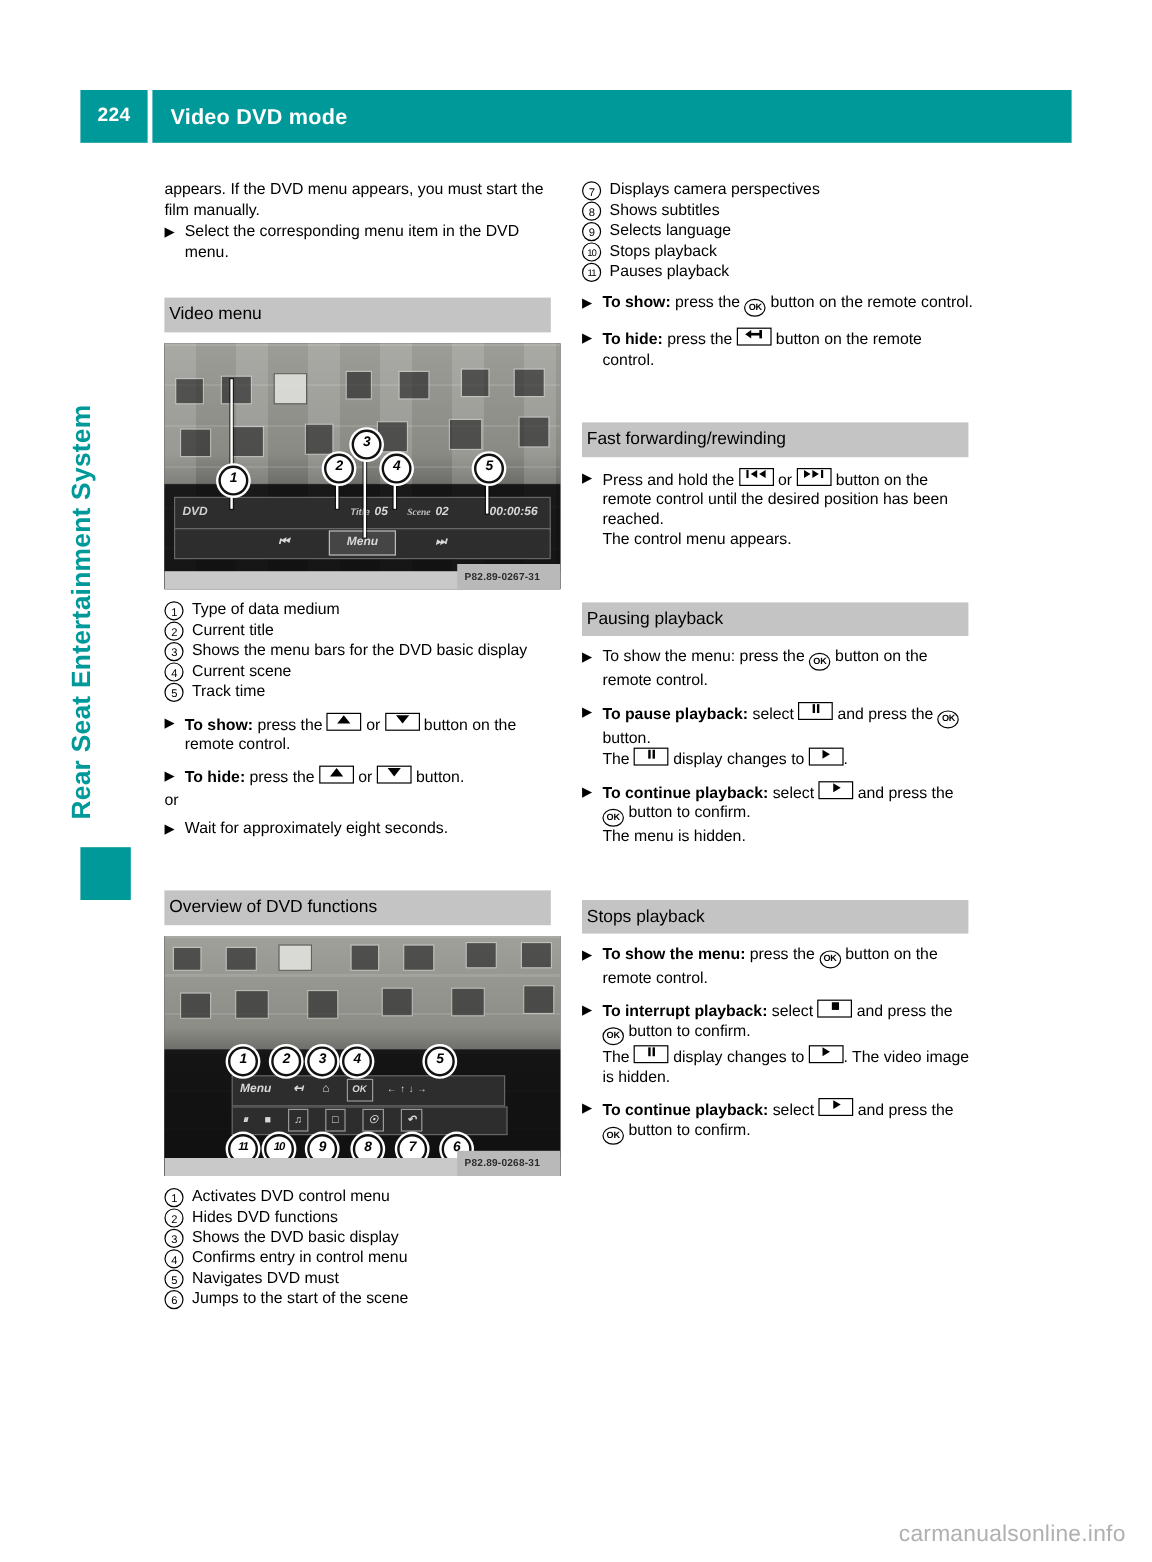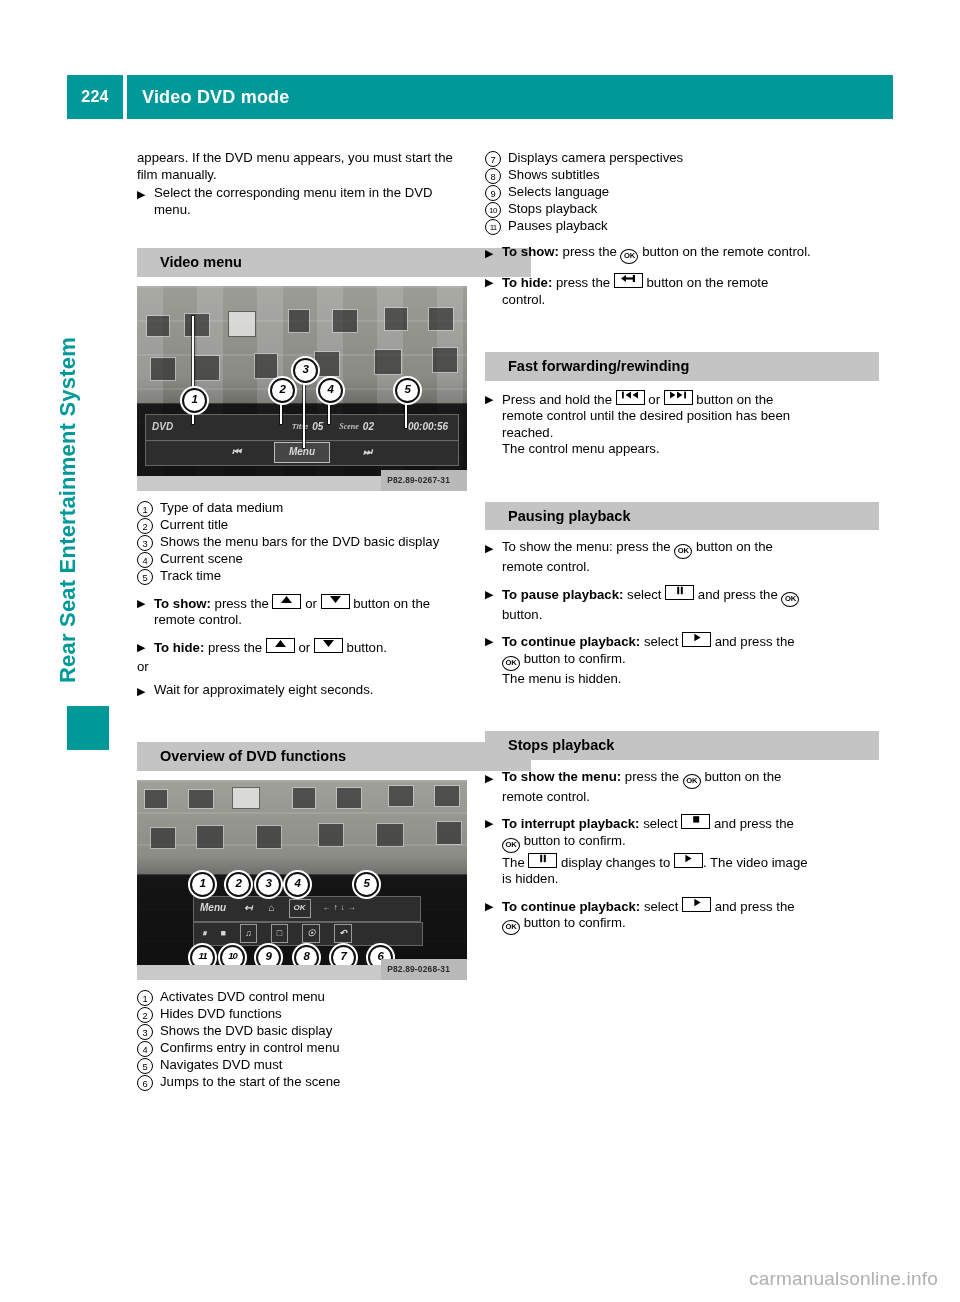--- a/index.html
+++ b/index.html
@@ -92,24 +92,24 @@
   .col-left { left: 137px; }
   .col-right { left: 485px; }
 
   
   .para {
     margin: 0 0 0 0;
   }
   .sec-head {
     background: #c4c4c4;
     font-size: 14.5px;
-    font-weight: bold;
-    padding: 6px 8px 6px 23px;
+    font-weight: normal;
+    padding: 6px 8px 6px 4px;
     box-sizing: border-box;
-    width: 394px;
+    width: 322px;
   }
 
   
   .step {
     display: flex;
     align-items: flex-start;
     column-gap: 6px;
   }
   .step-arrow {
     flex: 0 0 auto;
@@ -576,20 +576,28 @@
 
   <div class="gap-s"></div>
 
   <div class="step">
     <div class="step-arrow">▶</div>
     <div class="step-body">
       <b>To pause playback:</b><span> select </span><span class="key"><svg width="12" height="9" viewBox="0 0 12 9">
             <rect x="3.2" y="0.8" width="2" height="7.4" fill="#000"></rect>
             <rect x="6.8" y="0.8" width="2" height="7.4" fill="#000"></rect>
           </svg></span><span> and press the </span><span class="key-ok">OK</span><span> button.</span>
+      <div>
+        <span>The </span><span class="key"><svg width="12" height="9" viewBox="0 0 12 9">
+              <rect x="3.2" y="0.8" width="2" height="7.4" fill="#000"></rect>
+              <rect x="6.8" y="0.8" width="2" height="7.4" fill="#000"></rect>
+            </svg></span><span> display changes to </span><span class="key"><svg width="12" height="9" viewBox="0 0 12 9">
+              <polygon points="3.4,0.8 3.4,8.2 9.6,4.5" fill="#000"></polygon>
+            </svg></span><span>.</span>
+      </div>
     </div>
   </div>
 
   <div class="gap-s"></div>
 
   <div class="step">
     <div class="step-arrow">▶</div>
     <div class="step-body">
       <b>To continue playback:</b><span> select </span><span class="key"><svg width="12" height="9" viewBox="0 0 12 9">
             <polygon points="3.4,0.8 3.4,8.2 9.6,4.5" fill="#000"></polygon>

